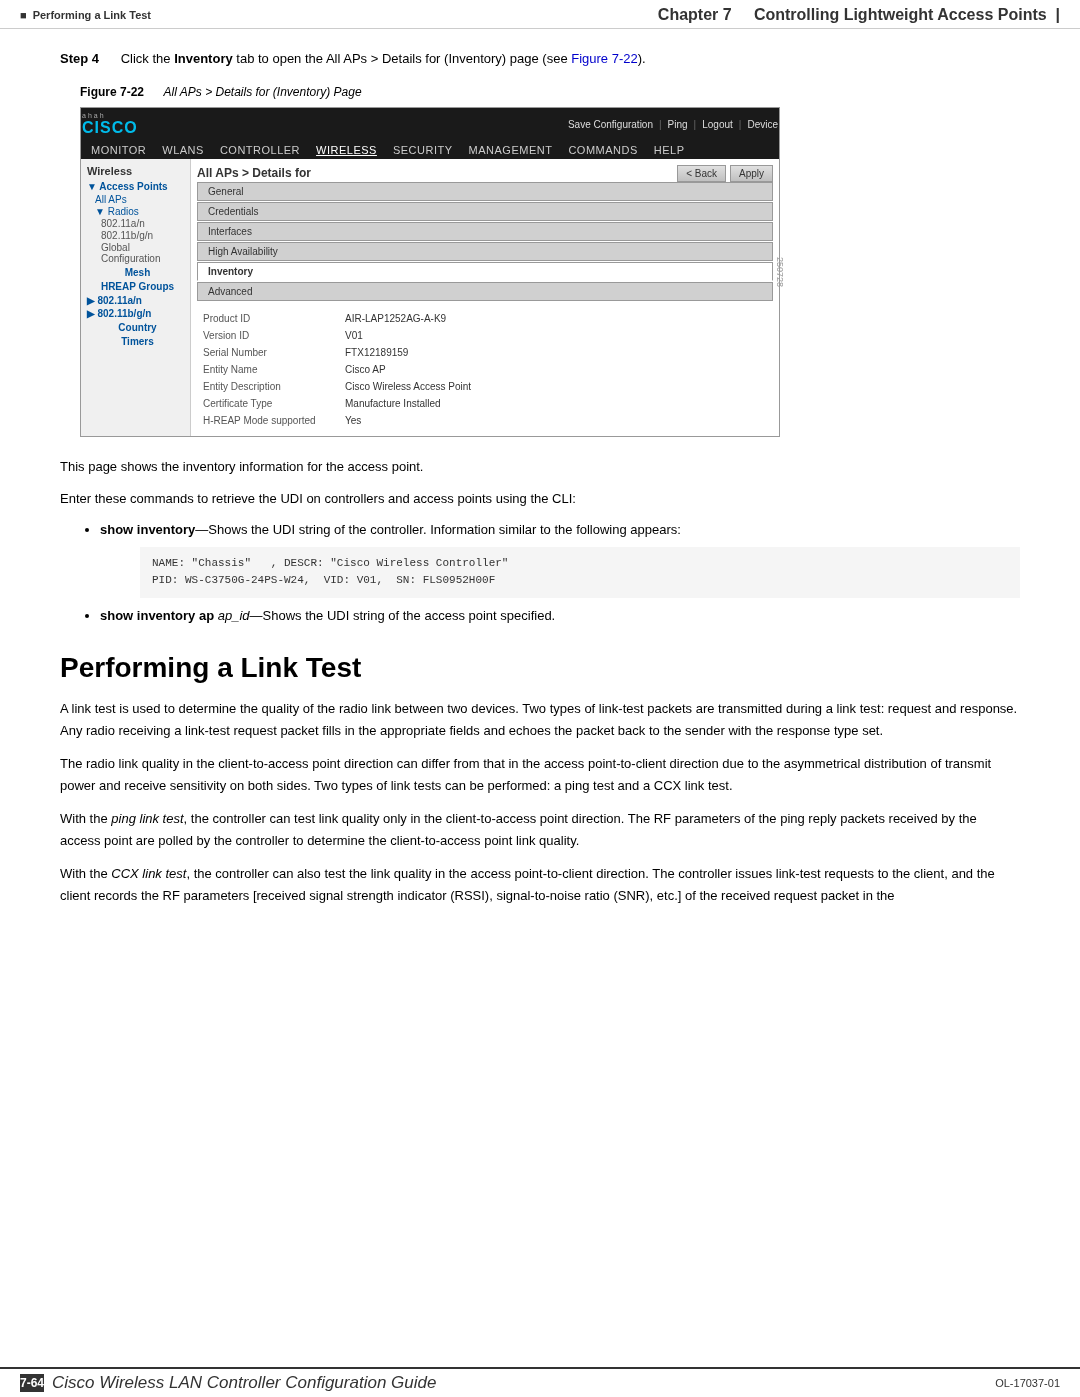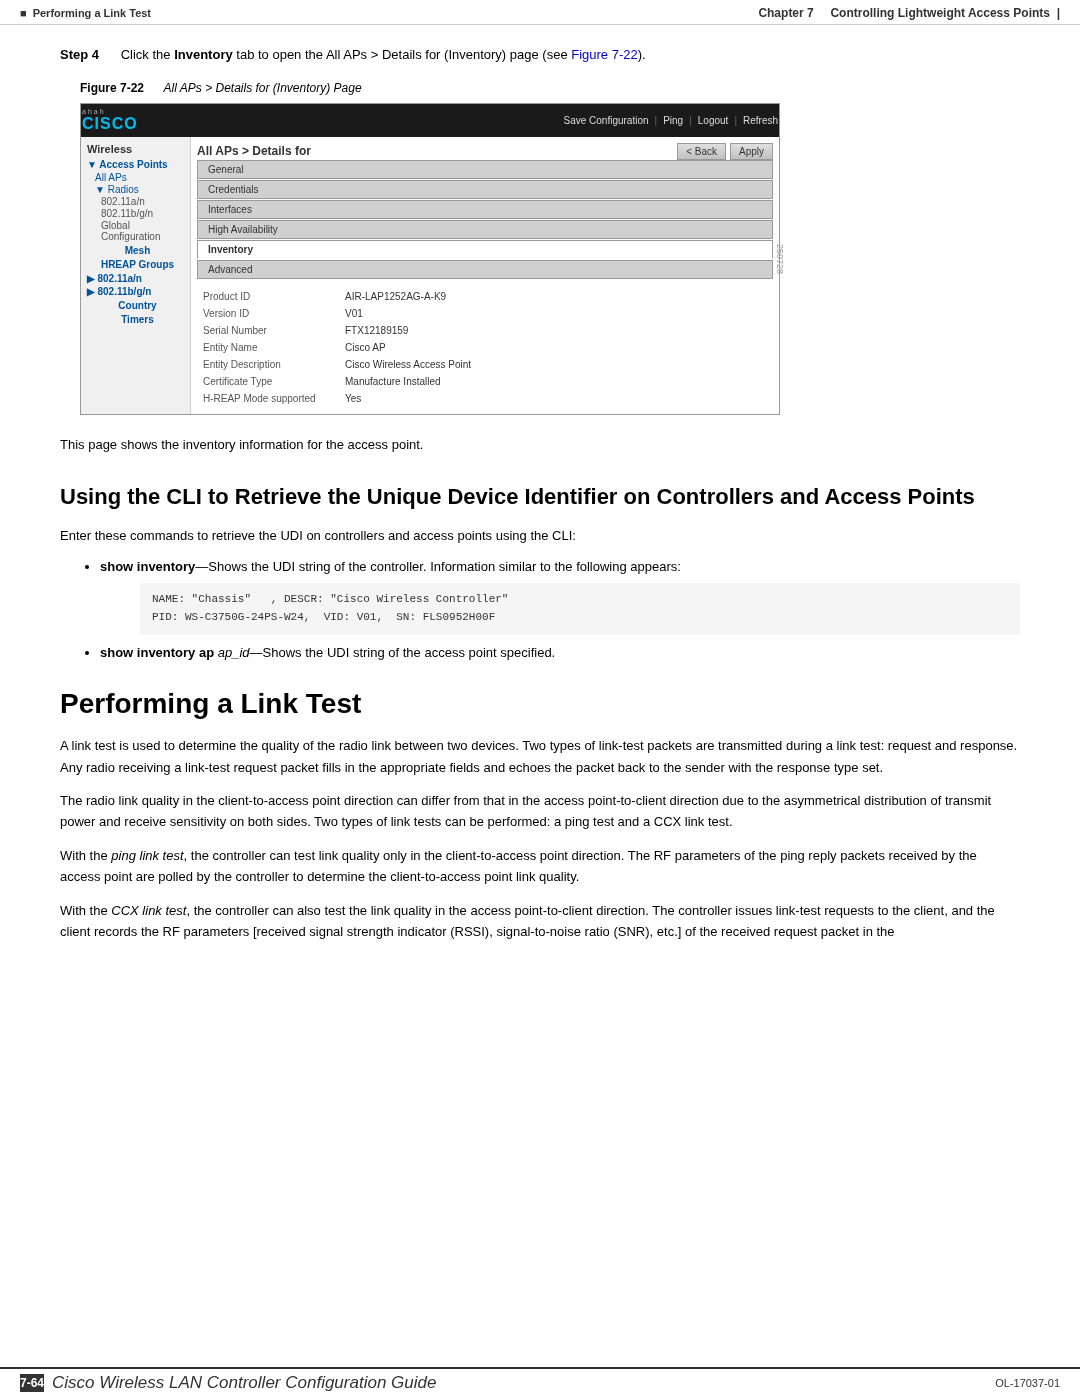--- a/index.html
+++ b/index.html
@@ -23,21 +23,21 @@
       background: #fff;
     }
     .header-left {
       font-size: 11px;
       color: #333;
       display: flex;
       align-items: center;
       gap: 6px;
     }
     .header-right {
-      font-size: 12px;
+      font-size: 16px;
       font-weight: bold;
       color: #333;
     }
     .header-breadcrumb {
       font-size: 11px;
       font-weight: bold;
       color: #333;
     }
 
     
@@ -369,24 +369,34 @@
           <div style="font-size:7px;color:#aaa;letter-spacing:2px;">ahah</div>
           <div class="cisco-logo">CISCO</div>
         </div>
         <div class="cisco-top-links">
           <span>Save Configuration</span>
           <span class="sep">|</span>
           <span>Ping</span>
           <span class="sep">|</span>
           <span>Logout</span>
           <span class="sep">|</span>
-          <span>Refresh</span>
+          <span>Device</span>
         </div>
       </div>
 
+      <div class="cisco-nav">
+        <a>MONITOR</a>
+        <a>WLANS</a>
+        <a>CONTROLLER</a>
+        <a class="active">WIRELESS</a>
+        <a>SECURITY</a>
+        <a>MANAGEMENT</a>
+        <a>COMMANDS</a>
+        <a>HELP</a>
+      </div>
 
       <div class="cisco-body">
 
         <div class="cisco-sidebar">
           <div class="sidebar-title">Wireless</div>
           <div class="sidebar-section">▼ Access Points</div>
           <div class="sidebar-item">All APs</div>
           <div class="sidebar-item">▼ Radios</div>
           <div class="sidebar-sub">802.11a/n</div>
           <div class="sidebar-sub">802.11b/g/n</div>
@@ -451,21 +461,20 @@
             </table>
         </div>
       </div>
 
       <div class="watermark">250728</div>
     </div>
   </div>
 
   <div class="page-text">This page shows the inventory information for the access point.</div>
 
-  <div class="section-heading">Using the CLI to Retrieve the Unique Device Identifier on Controllers and Access Points</div>
 
   <div class="section-intro">Enter these commands to retrieve the UDI on controllers and access points using the CLI:</div>
 
   <ul class="bullet-list">
     <li>
       <strong>show inventory</strong>—Shows the UDI string of the controller. Information similar to the following appears:
       <div class="code-block">NAME: "Chassis"   , DESCR: "Cisco Wireless Controller"
 PID: WS-C3750G-24PS-W24,  VID: V01,  SN: FLS0952H00F</div>
     </li>
     <li>

